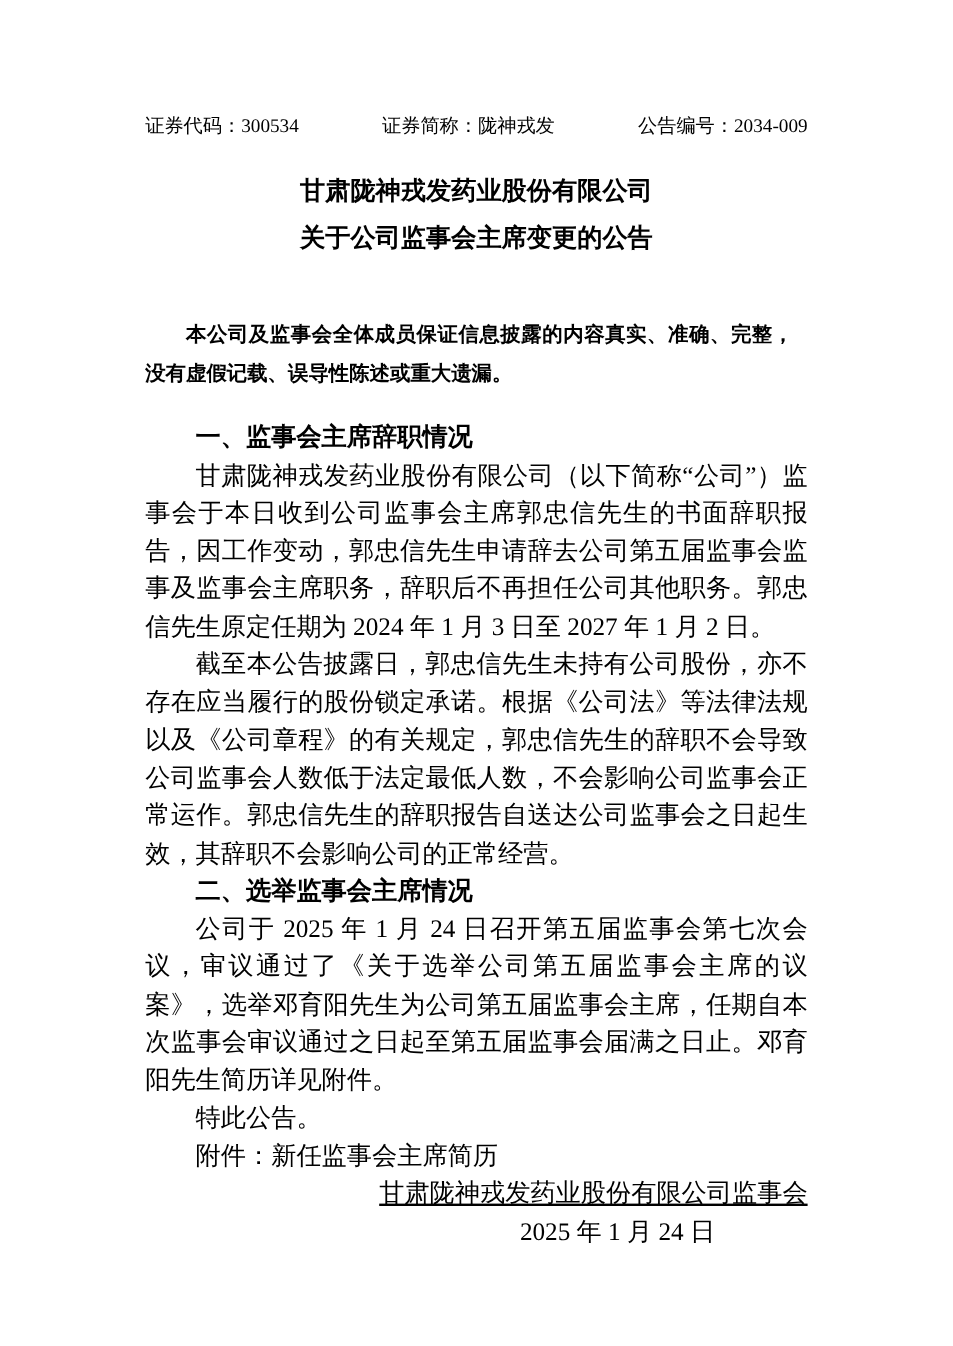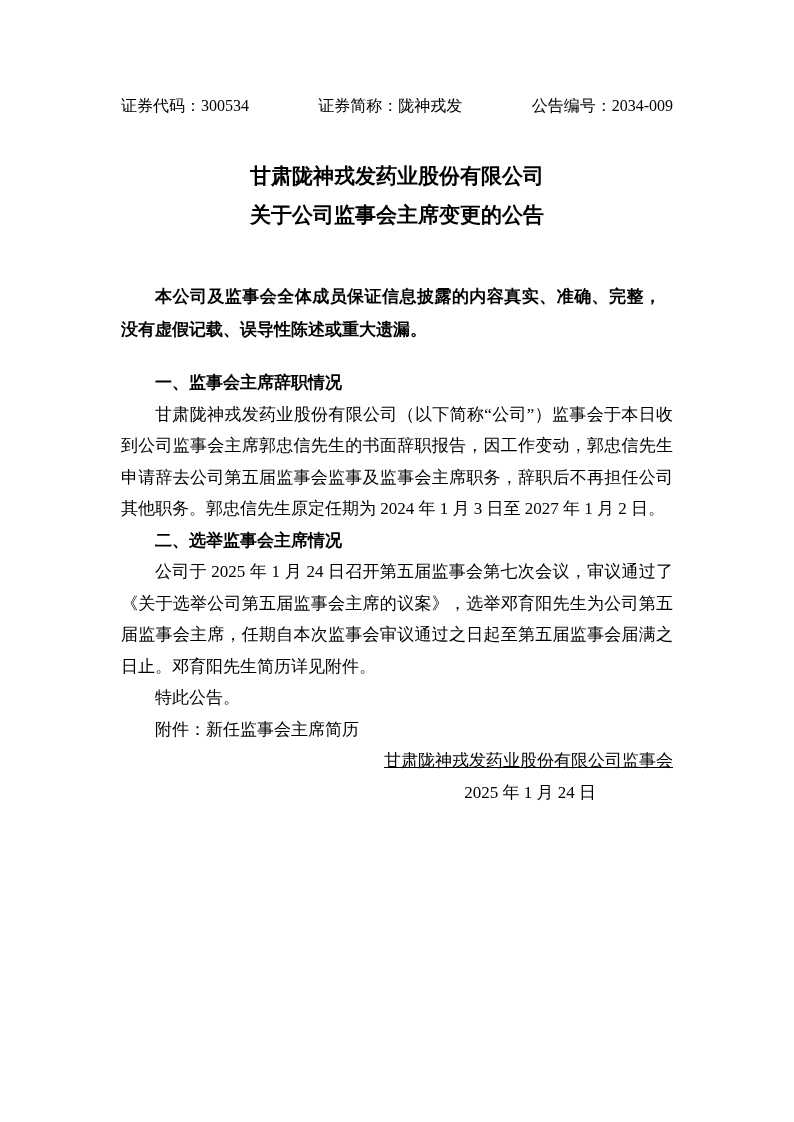--- a/index.html
+++ b/index.html
@@ -20,22 +20,21 @@
   }
   .header-row {
     display: flex;
     justify-content: space-between;
     align-items: center;
     font-size: 16px;
     line-height: 20px;
     white-space: nowrap;
   }
   .title-block {
-    margin-top: 42px;
-    font-family: Liberation Mono, monospace;
+    margin-top: 24px;
   }
   .title-line {
     margin: 0;
     text-align: center;
     font-size: 21px;
     font-weight: bold;
     line-height: 39px;
   }
   .disclaimer {
     margin: 44px 12px 0 0;
@@ -49,21 +48,21 @@
     margin-top: 21px;
     font-size: 17px;
     line-height: 31.5px;
     text-align: justify;
   }
   .body-block p,
   .body-block h2 {
     margin: 0;
     padding: 0;
     text-indent: 2em;
-    font-size: 17px;
+    font-size: 21px;
     font-weight: normal;
   }
   .body-block h2.section-heading {
     font-weight: bold;
   }
   .body-block p.signature-line {
     text-align: right;
     text-indent: 0;
     text-decoration: underline;
   }
@@ -87,20 +86,21 @@
   <div class="title-block">
     <h1 class="title-line">甘肃陇神戎发药业股份有限公司</h1>
     <h1 class="title-line">关于公司监事会主席变更的公告</h1>
   </div>
 
   <p class="disclaimer">本公司及监事会全体成员保证信息披露的内容真实、准确、完整，没有虚假记载、误导性陈述或重大遗漏。</p>
 
   <div class="body-block">
     <h2 class="section-heading">一、监事会主席辞职情况</h2>
     <p>甘肃陇神戎发药业股份有限公司（以下简称“公司”）监事会于本日收到公司监事会主席郭忠信先生的书面辞职报告，因工作变动，郭忠信先生申请辞去公司第五届监事会监事及监事会主席职务，辞职后不再担任公司其他职务。郭忠信先生原定任期为 2024 年 1 月 3 日至 2027 年 1 月 2 日。</p>
+    <p>截至本公告披露日，郭忠信先生未持有公司股份，亦不存在应当履行的股份锁定承诺。根据《公司法》等法律法规以及《公司章程》的有关规定，郭忠信先生的辞职不会导致公司监事会人数低于法定最低人数，不会影响公司监事会正常运作。郭忠信先生的辞职报告自送达公司监事会之日起生效，其辞职不会影响公司的正常经营。</p>
 
     <h2 class="section-heading">二、选举监事会主席情况</h2>
     <p>公司于 2025 年 1 月 24 日召开第五届监事会第七次会议，审议通过了《关于选举公司第五届监事会主席的议案》，选举邓育阳先生为公司第五届监事会主席，任期自本次监事会审议通过之日起至第五届监事会届满之日止。邓育阳先生简历详见附件。</p>
 
     <p>特此公告。</p>
     <p>附件：新任监事会主席简历</p>
     <p class="signature-line">甘肃陇神戎发药业股份有限公司监事会</p>
     <p class="date-line">2025 年 1 月 24 日</p>
   </div>
 

